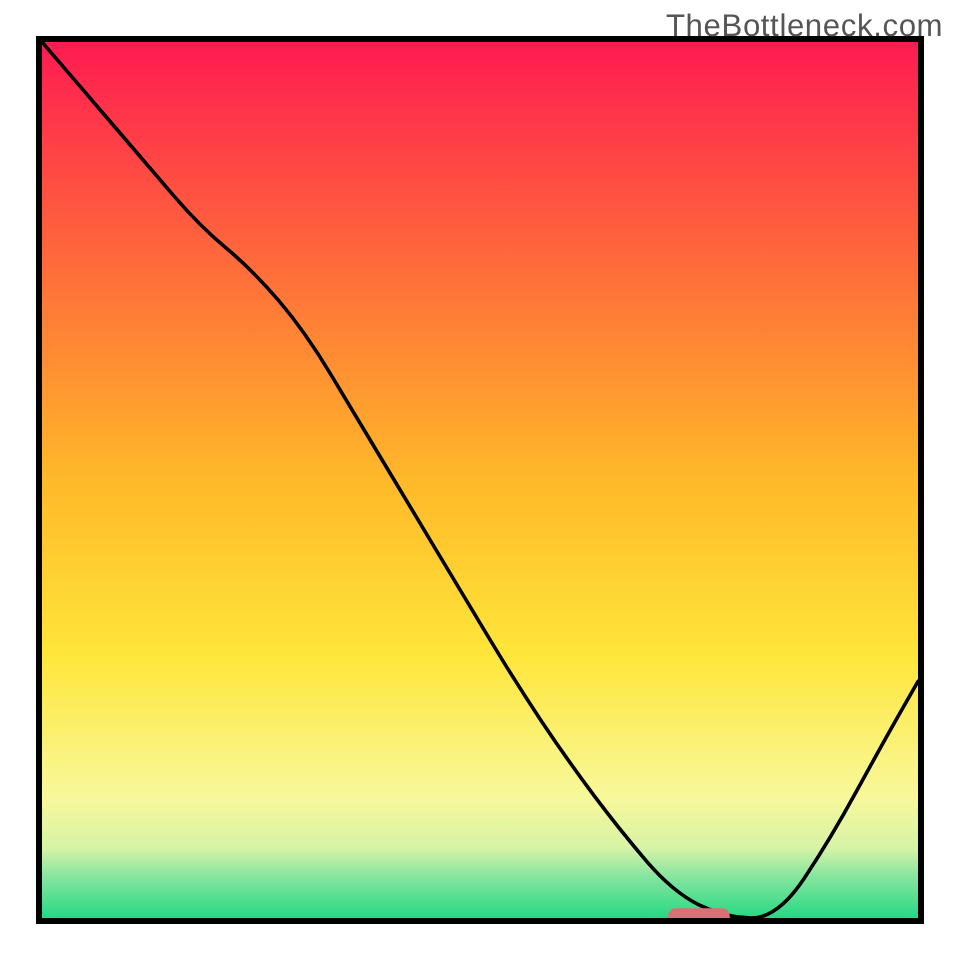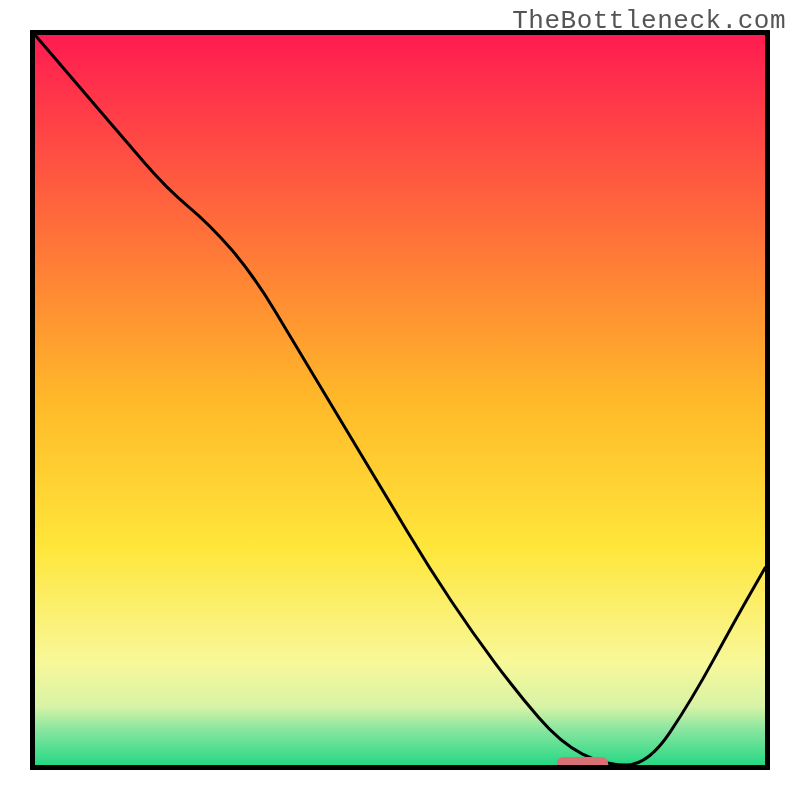--- a/index.html
+++ b/index.html
@@ -19,21 +19,20 @@
   }
   .watermark {
     position: absolute;
     top: 6px;
     right: 14px;
     color: #555;
     font-size: 26px;
     font-weight: 400;
     letter-spacing: 0.5px;
     z-index: 10;
-    font-family: Liberation Mono, monospace;
   }
   .plot-area {
     position: absolute;
     left: 30px;
     right: 30px;
     top: 30px;
     bottom: 30px;
     border: 5px solid #000;
     box-sizing: border-box;
     overflow: hidden;

